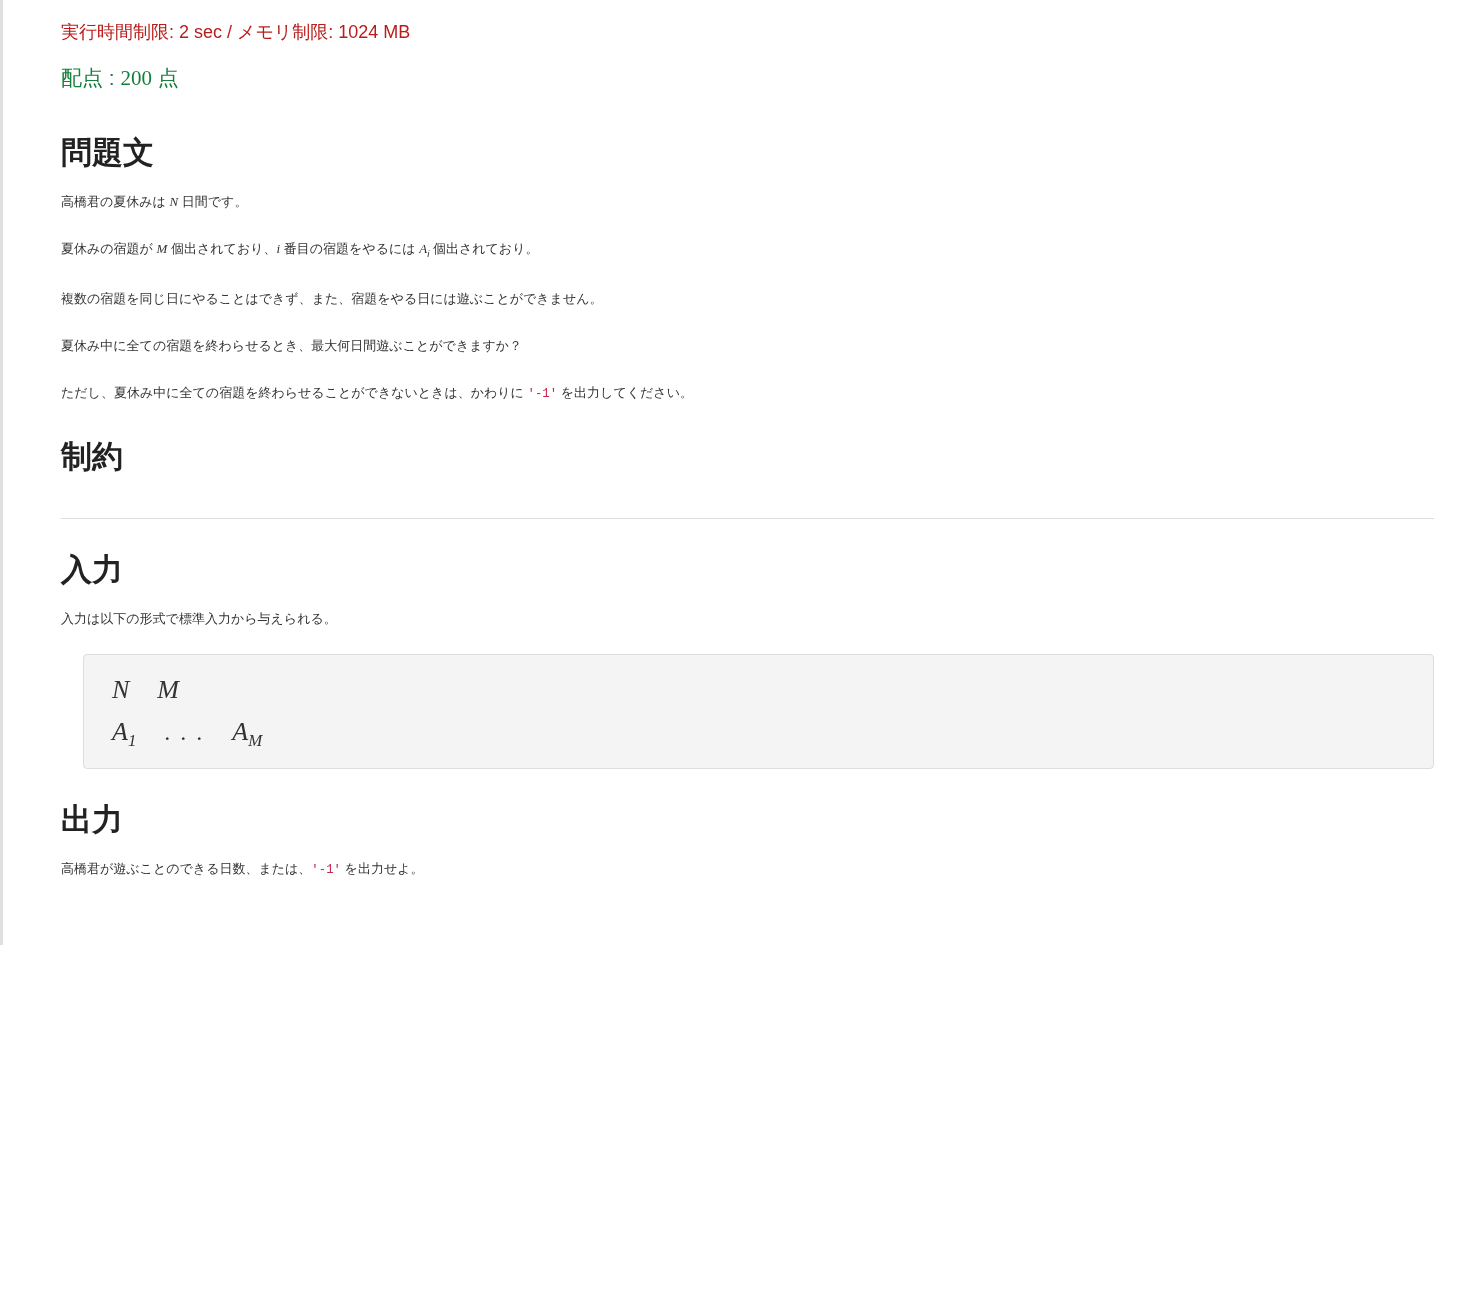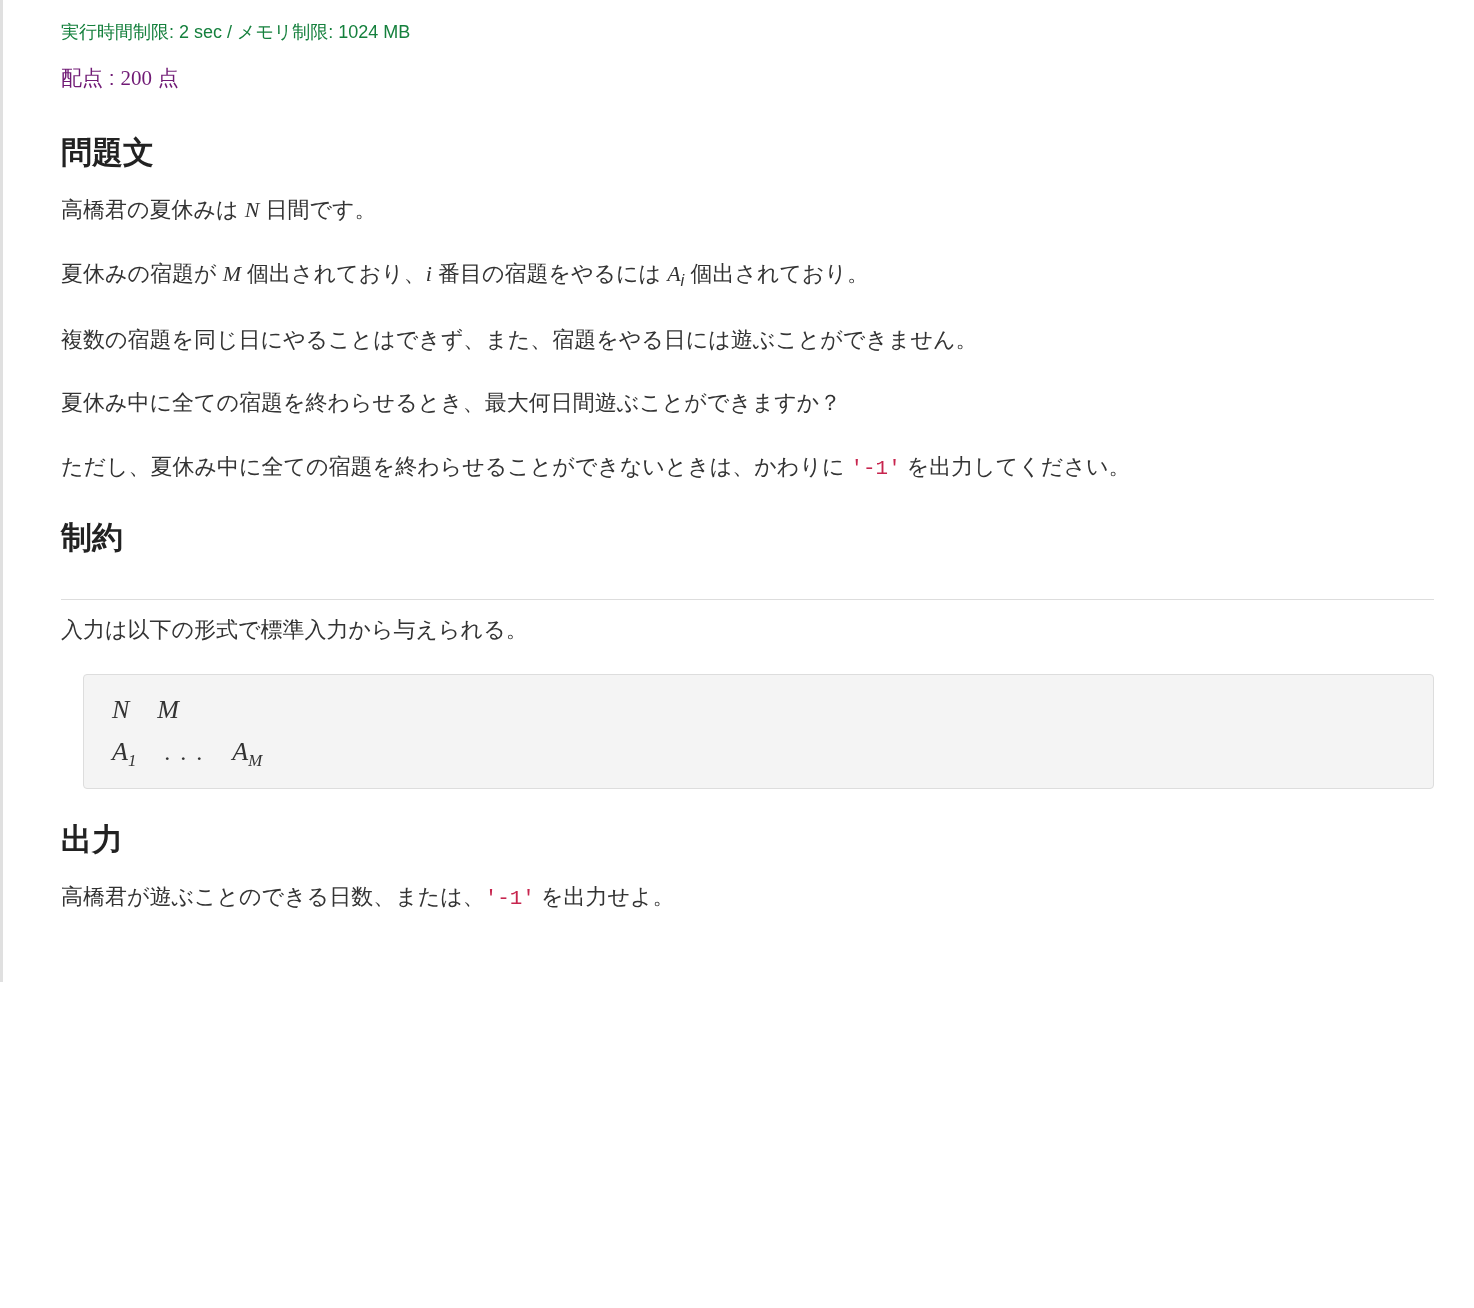--- a/index.html
+++ b/index.html
@@ -12,37 +12,37 @@
       color: #333;
       background: #fff;
       padding: 0 0 40px 0;
       border-left: 3px solid #e0e0e0;
     }
     .content {
       padding: 20px 40px 0 58px;
     }
     .meta {
       font-size: 18px;
-      color: #15803d;
+      color: #b91c1c;
       margin-bottom: 20px;
     }
     .score {
       font-size: 21px;
-      color: #701a75;
+      color: #15803d;
       margin-bottom: 40px;
     }
     h2 {
       font-size: 31px;
       font-weight: 700;
       color: #222;
       margin-bottom: 16px;
       margin-top: 30px;
     }
     p {
-      font-size: 22px;
+      font-size: 13px;
       line-height: 1.8;
       margin-bottom: 24px;
       color: #333;
     }
     ul {
       list-style: disc;
       padding-left: 40px;
       margin-bottom: 20px;
     }
     li {
@@ -130,20 +130,21 @@
   <p>夏休み中に全ての宿題を終わらせるとき、最大何日間遊ぶことができますか？</p>
 
   <p>
     <span>ただし、夏休み中に全ての宿題を終わらせることができないときは、かわりに </span><span class="code">'-1'</span><span> を出力してください。</span>
   </p>
 
   <h2>制約</h2>
 
   <hr>
 
+  <h2>入力</h2>
   <p>入力は以下の形式で標準入力から与えられる。</p>
 
   <div class="input-format">
     <div class="row">
       <span class="math-big">N</span>
       <span class="math-big">M</span>
     </div>
     <div class="row">
       <span><span class="math-big">A</span><span class="sub mathrm" style="font-size:0.7em">1</span></span>
       <span class="mathrm" style="letter-spacing:2px">. . .</span>

